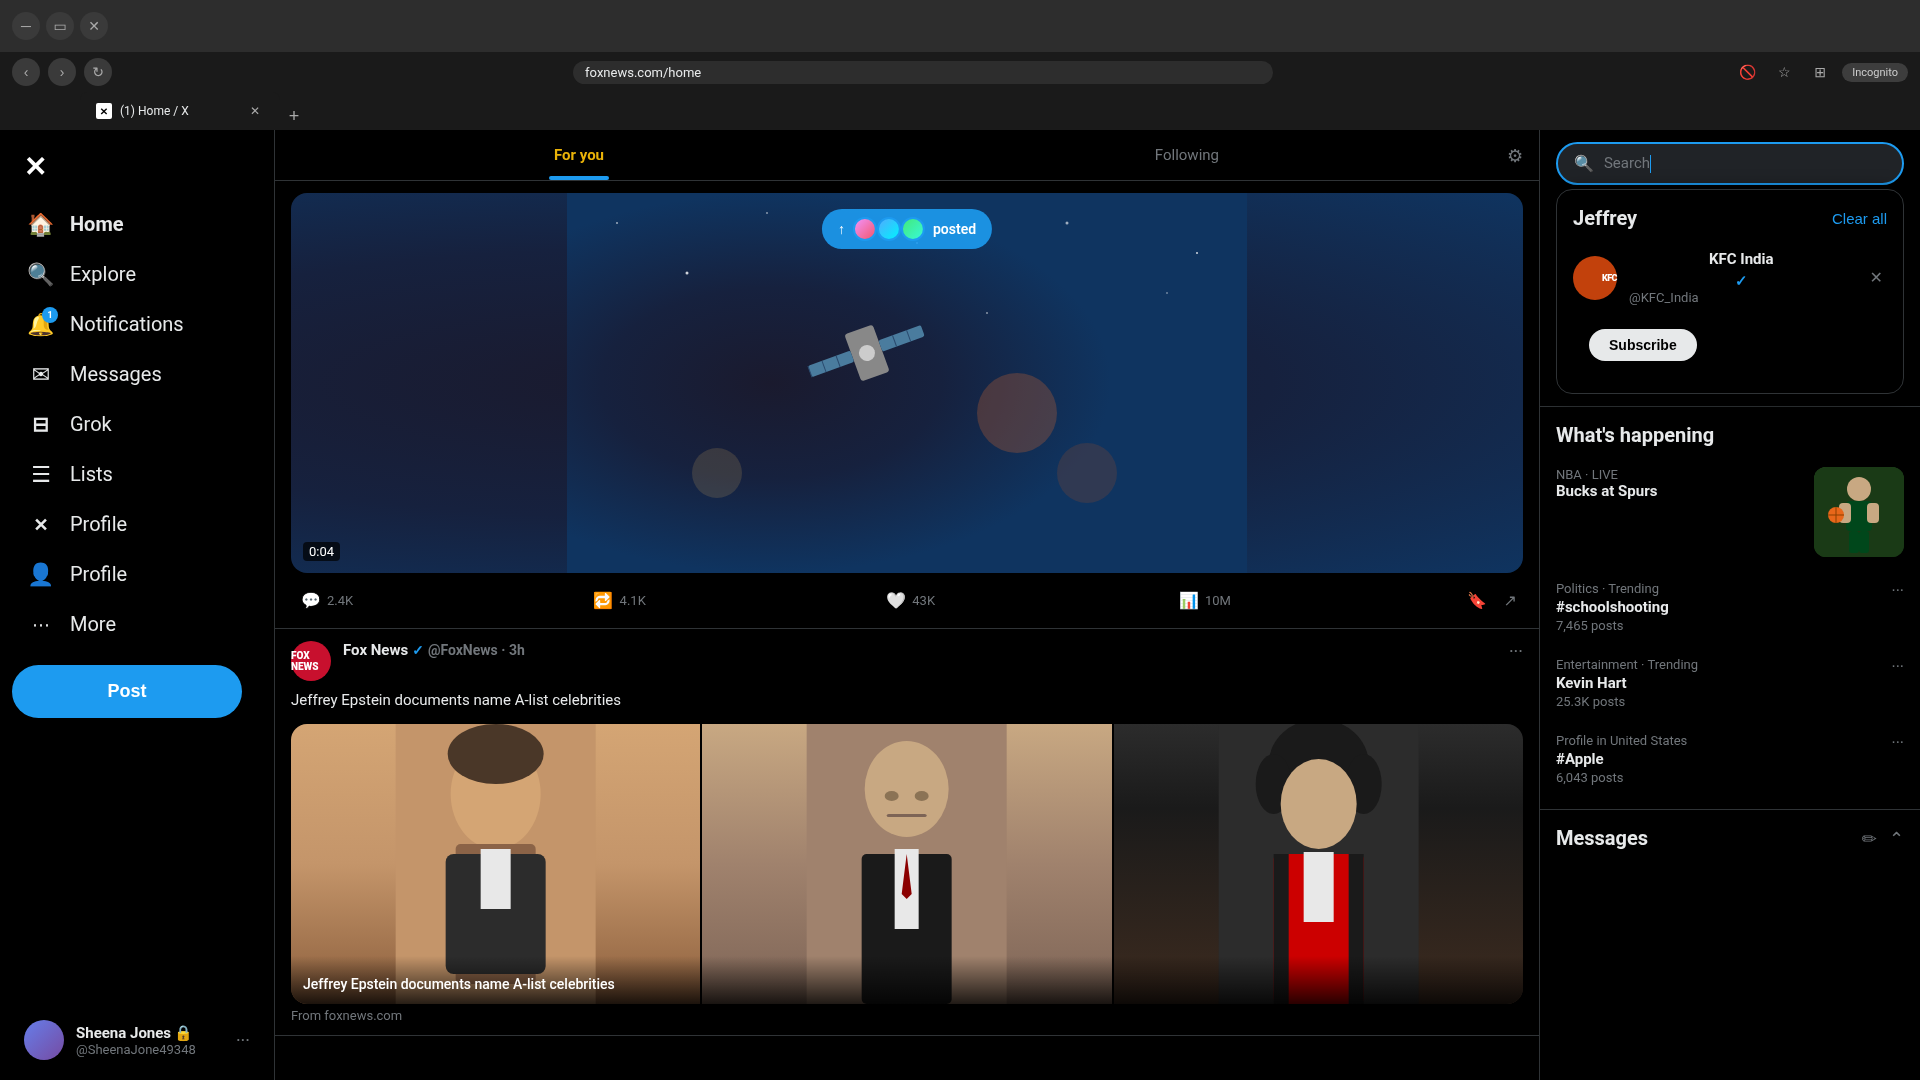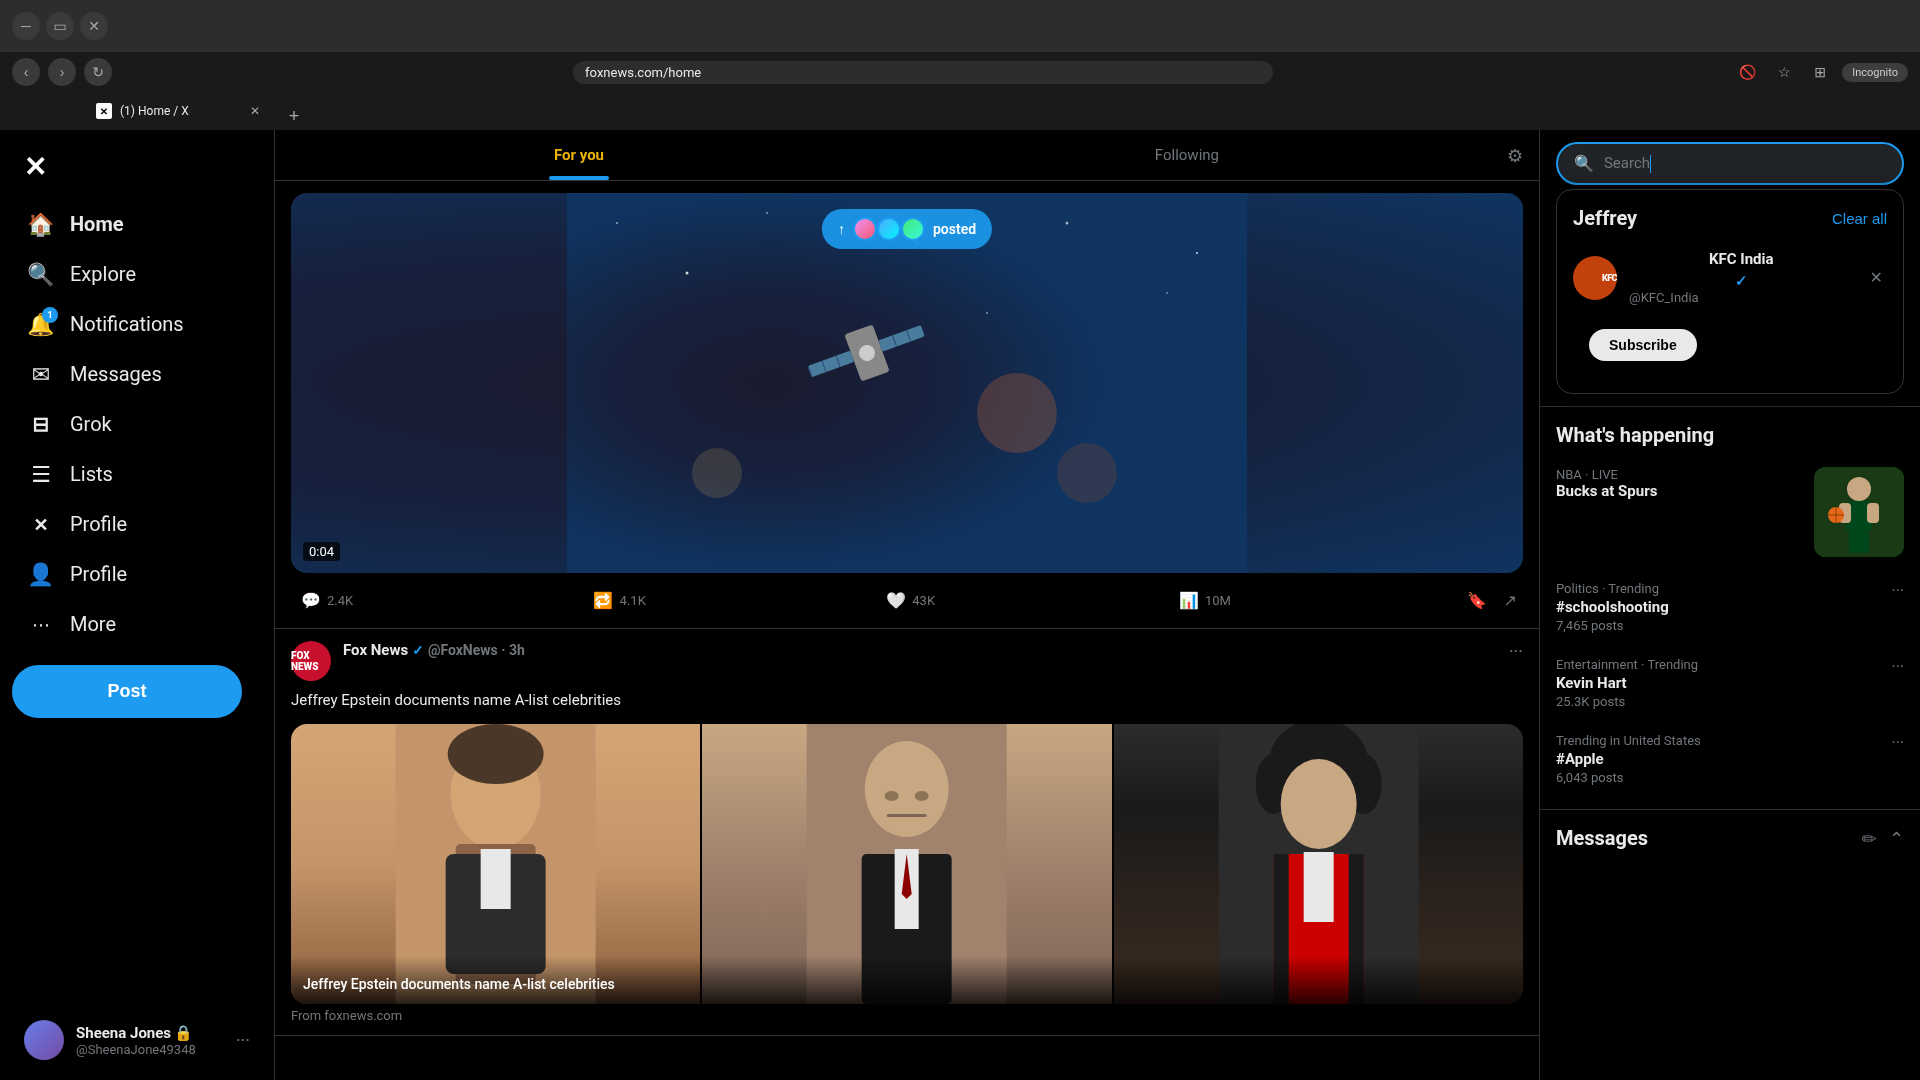--- a/index.html
+++ b/index.html
@@ -1059,21 +1059,21 @@
       </div>
 
       <div class="trend-item">
         <div class="trend-category">Entertainment · Trending</div>
         <div class="trend-name">Kevin Hart</div>
         <div class="trend-count">25.3K posts</div>
         <span class="trend-more">···</span>
       </div>
 
       <div class="trend-item">
-        <div class="trend-category">Trending in United States</div>
+        <div class="trend-category">Profile in United States</div>
         <div class="trend-name">#Apple</div>
         <div class="trend-count">6,043 posts</div>
         <span class="trend-more">···</span>
       </div>
     </div>
 
     <div class="messages-section">
       <span class="messages-title">Messages</span>
       <div class="messages-actions">
         <span class="messages-action-icon">✏</span>

